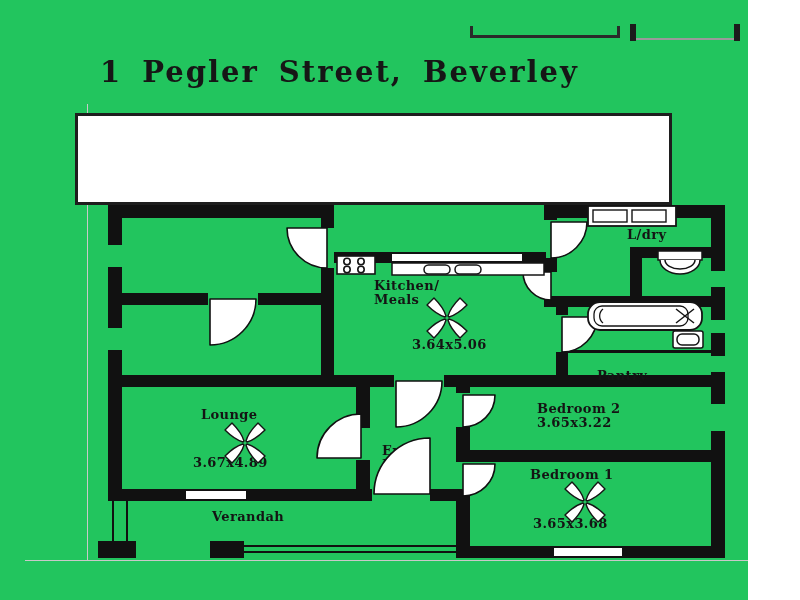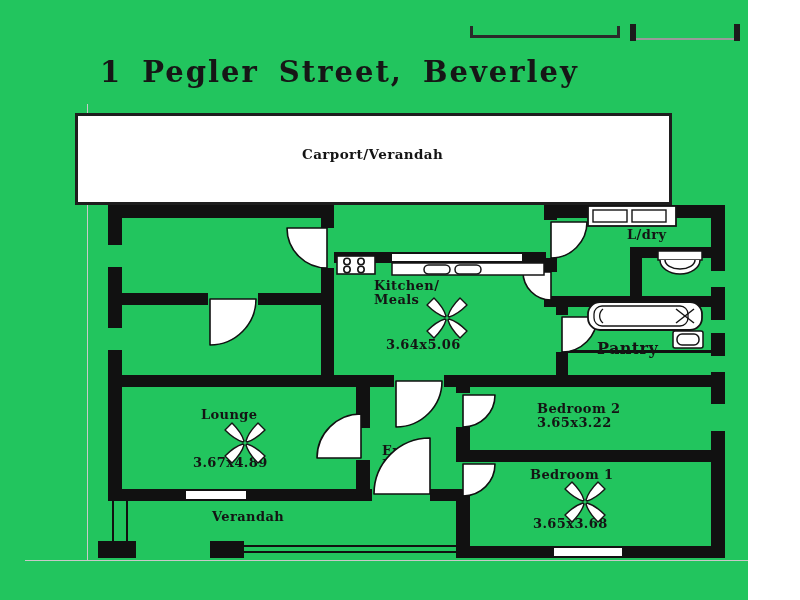--- a/index.html
+++ b/index.html
@@ -34,21 +34,20 @@
     <div class="boxBline" style="left:636px;top:38px;width:98px;"></div>
   </div>
 
   <div class="title">1 Pegler Street, Beverley</div>
 
   <div class="faint" style="left:87px;top:104px;width:1px;height:456px;"></div>
   <div class="faint" style="left:25px;top:560px;width:768px;height:1px;"></div>
 
   <div class="thinrect" style="left:75px;top:113px;width:597px;height:92px;"></div>
   <div class="lbl" style="left:302px;top:146px;font-size:13.5px;line-height:16px;">
-    <span>Carport/Verandah</span>
   </div>
 
   <div class="wall" style="left:108px;top:205px;width:226px;height:13px;"></div>
 
   <div class="wall" style="left:108px;top:205px;width:14px;height:40px;"></div>
   <div class="wall" style="left:108px;top:267px;width:14px;height:61px;"></div>
   <div class="wall" style="left:108px;top:350px;width:14px;height:151px;"></div>
 
   <div class="wall" style="left:321px;top:205px;width:13px;height:23px;"></div>
   <div class="wall" style="left:321px;top:268px;width:13px;height:107px;"></div>
@@ -108,27 +107,27 @@
   <div class="postline" style="left:126px;top:501px;width:2px;height:42px;"></div>
   <div class="wall" style="left:98px;top:541px;width:38px;height:17px;"></div>
   <div class="wall" style="left:210px;top:541px;width:34px;height:17px;"></div>
   <div class="deckline" style="left:244px;top:545px;width:212px;height:2px;"></div>
   <div class="deckline" style="left:244px;top:551px;width:212px;height:2px;"></div>
 
   <div class="lbl" style="left:374px;top:279px;">
     <span>Kitchen/</span>
     <span>Meals</span>
   </div>
-  <div class="lbl" style="left:386px;top:338px;text-align:center;">
+  <div class="lbl" style="left:412px;top:338px;text-align:center;">
     <span>3.64x5.06</span>
   </div>
   <div class="lbl" style="left:627px;top:228px;">
     <span>L/dry</span>
   </div>
-  <div class="lbl" style="left:597px;top:342px;font-size:16px;">
+  <div class="lbl" style="left:597px;top:369px;font-size:13px;">
     <span>Pantry</span>
   </div>
   <div class="lbl" style="left:537px;top:402px;">
     <span>Bedroom 2</span>
     <span>3.65x3.22</span>
   </div>
   <div class="lbl" style="left:530px;top:468px;">
     <span>Bedroom 1</span>
   </div>
   <div class="lbl" style="left:533px;top:517px;">

